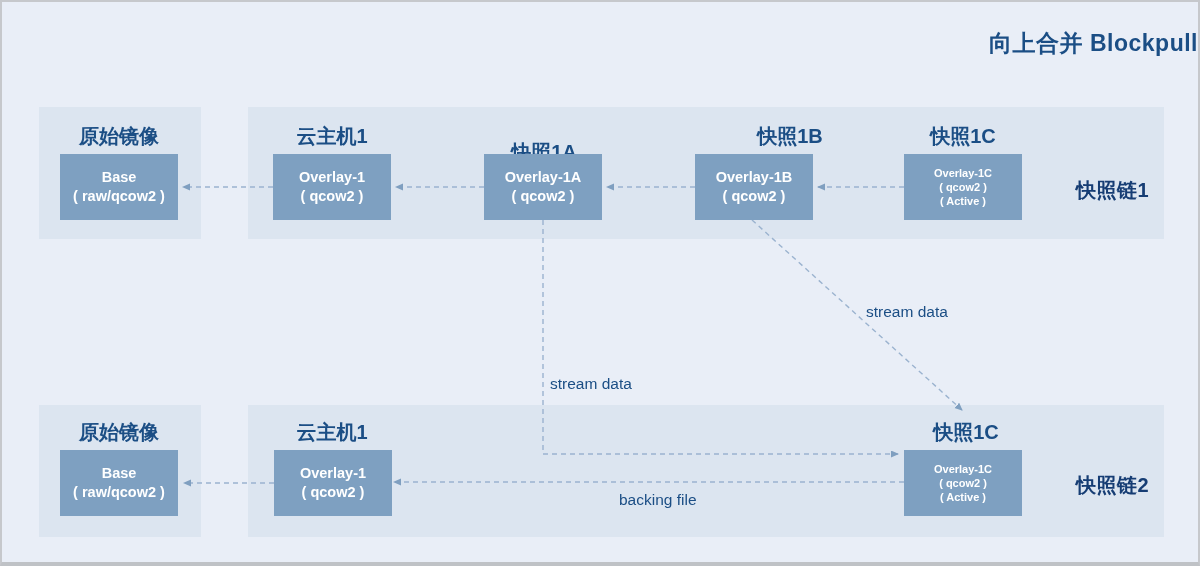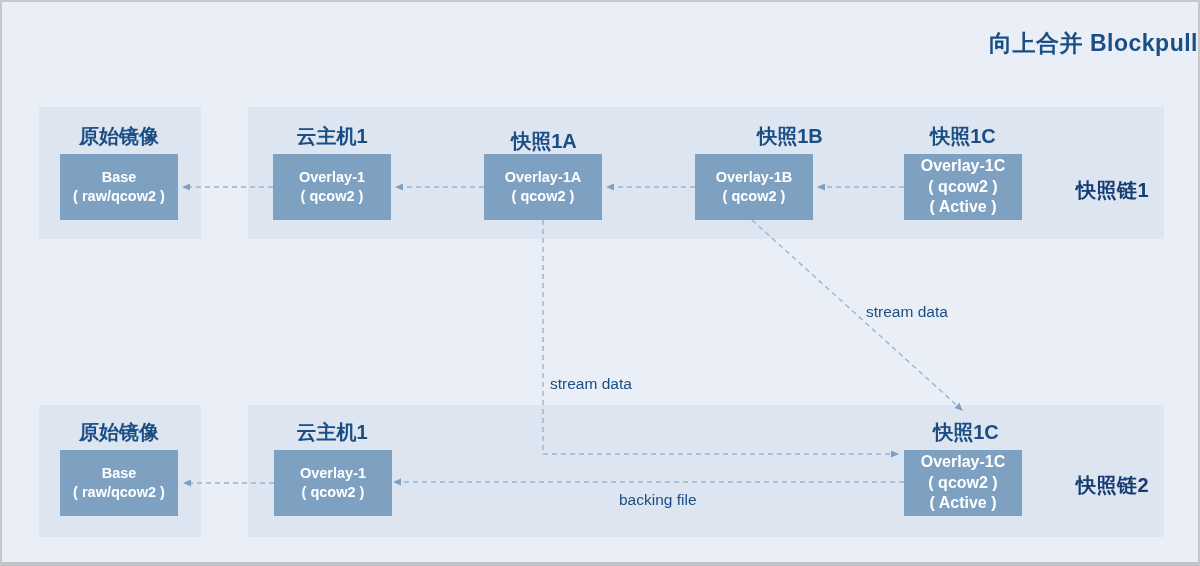--- a/index.html
+++ b/index.html
@@ -20,21 +20,21 @@
     position:absolute; width:140px; text-align:center;
     font-size:20px; font-weight:700; color:var(--accent,#1b4e85);
   }
   .node-box {
     position:absolute; width:118px; height:66px; box-sizing:border-box;
     background:var(--box-fill,#7ea0c1);
     color:var(--box-text,#ffffff);
     display:flex; flex-direction:column; align-items:center; justify-content:center;
     text-align:center; font-size:14.5px; line-height:1.32; font-weight:700;
   }
-  .node-box.three-line { font-size:16px; line-height:1.28; }
+  .node-box.three-line { font-size:11px; line-height:1.28; }
   .chain-label {
     position:absolute; font-size:20px; font-weight:800;
     color:var(--chain-color,#163d74); letter-spacing:0.5px;
   }
   .flow-label {
     position:absolute; font-size:15.5px; font-weight:400;
     color:var(--accent,#1b4e85); white-space:nowrap;
   }
   .connectors { position:absolute; left:0; top:0; pointer-events:none; }
 </style>
@@ -63,21 +63,21 @@
       <path d="M902,185 H816" marker-end="url(#arr)"></path>
       <path d="M272,481 H182" marker-end="url(#arr)"></path>
       <path d="M902,480 H392" marker-end="url(#arr)"></path>
       <path d="M541,218 V452 H896" marker-end="url(#arr)"></path>
       <path d="M750,218 L960,408" marker-end="url(#arr)"></path>
     </g>
   </svg>
 
   <div class="node-label" style="left:47px;  top:121px">原始镜像</div>
   <div class="node-label" style="left:260px; top:121px">云主机1</div>
-  <div class="node-label" style="left:472px; top:126px">快照1A</div>
+  <div class="node-label" style="left:472px; top:137px">快照1A</div>
   <div class="node-label" style="left:718px; top:121px">快照1B</div>
   <div class="node-label" style="left:891px; top:121px">快照1C</div>
 
   <div class="node-box" style="left:58px; top:152px">
     <span>Base</span>
     <span>( raw/qcow2 )</span>
   </div>
   <div class="node-box" style="left:271px; top:152px">
     <span>Overlay-1</span>
     <span>( qcow2 )</span>

